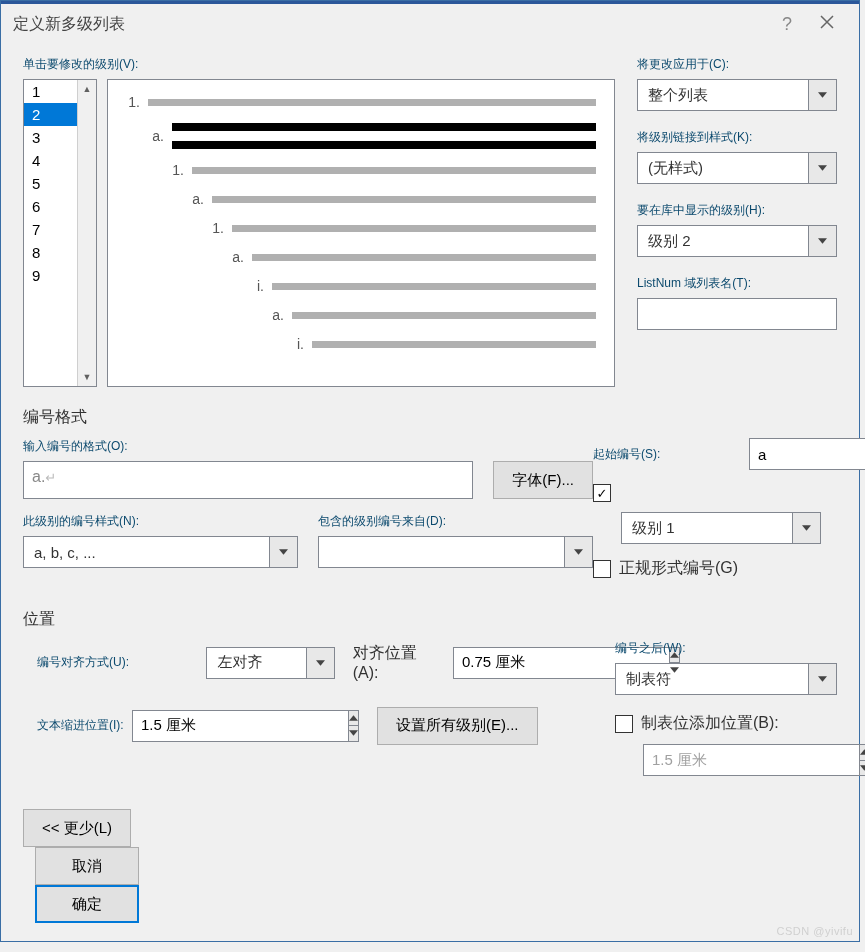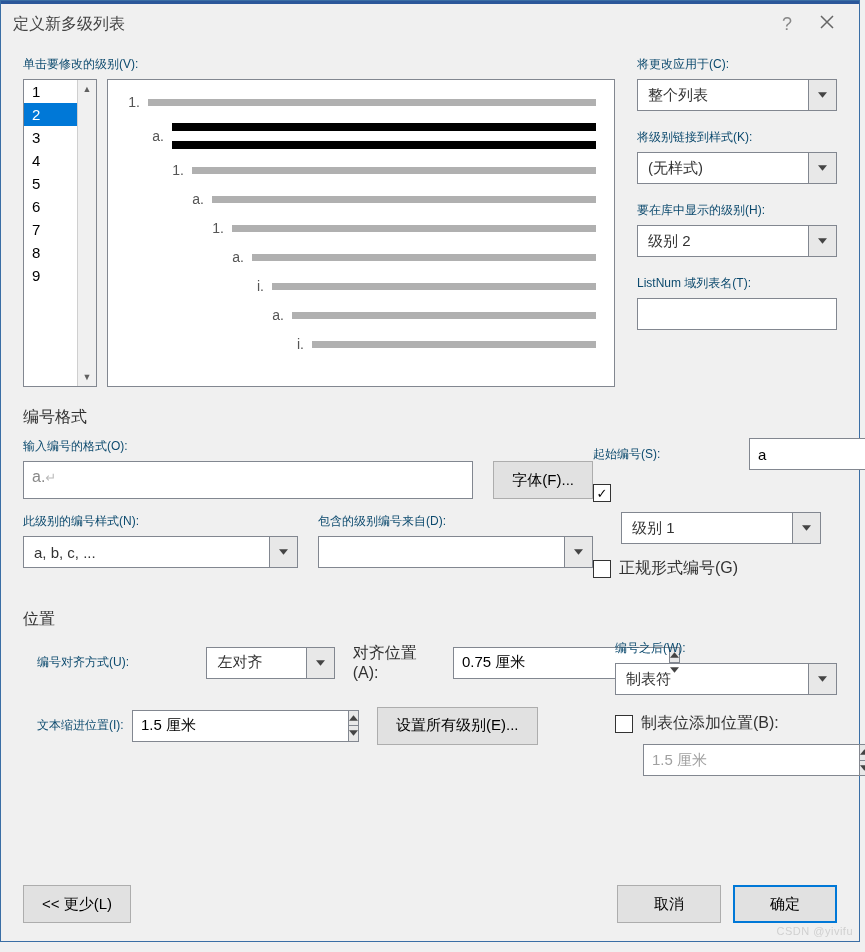--- a/index.html
+++ b/index.html
@@ -64,21 +64,21 @@
 .pos-left { flex: 0 0 570px; }
 .pos-row { display: flex; align-items: center; gap: 18px; margin-bottom: 18px; }
 .pos-row .lbl { margin: 14px; width: 150px; }
 .pos-combo { width: 140px; justify-content: flex-end; }
 .align-lbl { font-size: 16px; color: #333; }
 .pos-spinner { width: 140px; }
 .set-all-btn { height: 38px; }
 .pos-right { flex: 1; }
 .after-combo { width: 100%; margin-top: 6px; margin-bottom: 18px; }
 .tab-spinner { margin-left: 28px; width: 130px; }
-.buttons-row { position: absolute; bottom: 18px; left: 22px; right: 22px; display: flex; align-items: center; }
+.buttons-row { position: absolute; bottom: 18px; left: 22px; right: 22px; display: flex; align-items: flex-start; flex-direction: column; }
 .buttons-row .less { }
 .buttons-row .spacer { flex: 1; }
 .ok-btn, .cancel-btn { width: 104px; height: 38px; margin-left: 12px; }
 .watermark { position: absolute; bottom: 4px; right: 6px; font-size: 11px; color: #d0d0d0; letter-spacing: 0.5px; }
 </style>
 </head>
 <body>
 
 <div class="dialog">
   <div class="top-strip"></div>

